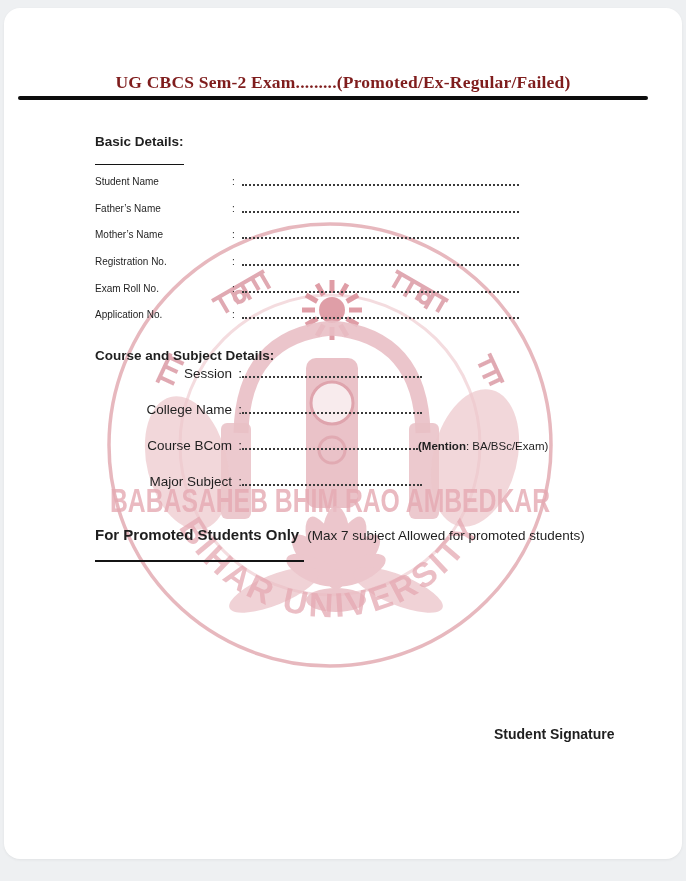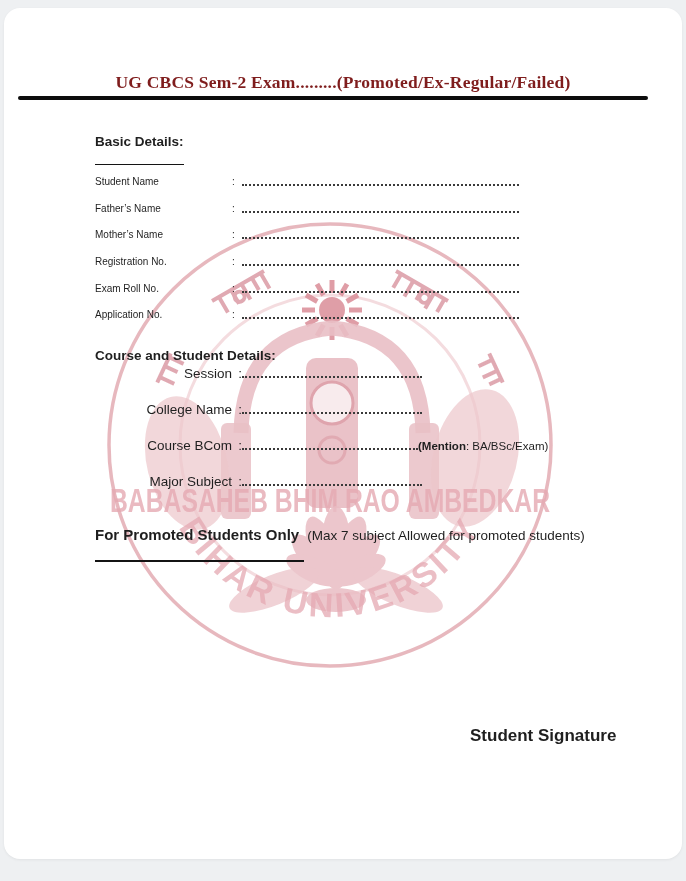--- a/index.html
+++ b/index.html
@@ -55,21 +55,21 @@
 
   .promoted-heading{ top:518px; left:91px; white-space:nowrap; }
   .ph-main{ font-size:15px; font-weight:700; border-bottom:2px solid #141414; padding-bottom:17px; padding-right:5px; }
   .ph-note{ font-size:13.5px; margin-left:3px; }
 
   .promoted-rows{ top:562px; }
   .prow{ display:flex; align-items:flex-start; height:36px; font-size:13.5px; }
   .plabel{ width:113px; line-height:15px; }
   .pnum{ width:20px; line-height:15px; }
 
-  .signature{ top:718px; left:466px; font-size:17px; font-weight:700; }
+  .signature{ top:718px; left:490px; font-size:14px; font-weight:700; }
 </style>
 </head>
 <body>
 
 <div class="page-card">
 
   <div class="seal-wrap">
     <svg width="454" height="454" viewBox="0 0 454 454">
       <defs>
         <path id="arcBottom" d="M 78 313 A 172 172 0 0 0 376 313" fill="none"></path>
@@ -177,21 +177,21 @@
       <span class="fcolon">:</span>
       <div class="leader dots-long"></div>
     </div>
     <div class="frow">
       <span class="flabel">Application No.</span>
       <span class="fcolon">:</span>
       <div class="leader dots-long"></div>
     </div>
   </div>
 
-  <div class="abs sec-heading course-heading">Course and Student Details:</div>
+  <div class="abs sec-heading course-heading">Course and Subject Details:</div>
 
   <div class="abs rows course-rows">
     <div class="crow">
       <span class="flabel">Session</span>
       <span class="fcolon">:</span>
       <div class="leader dots-mid"></div>
     </div>
     <div class="crow">
       <span class="flabel">College Name</span>
       <span class="fcolon">:</span>

